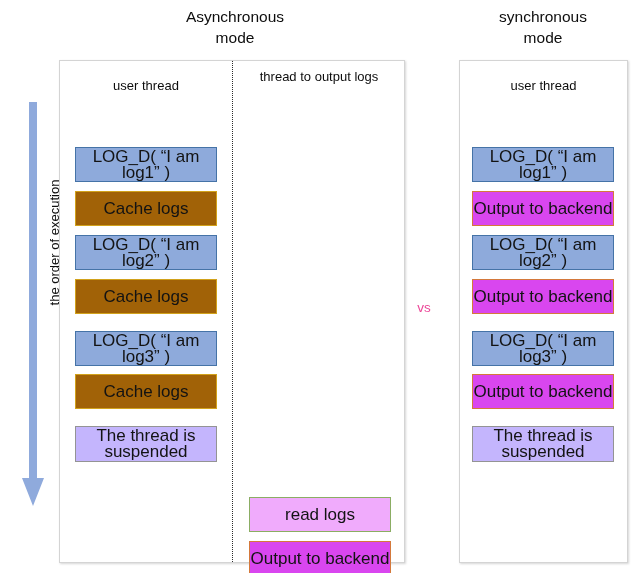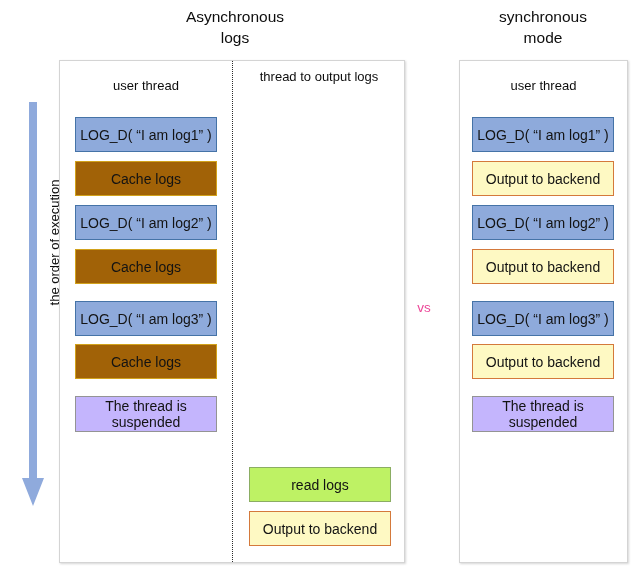--- a/index.html
+++ b/index.html
@@ -62,32 +62,33 @@
   #hdr-user-thread-sync  { left: 461px; top: 77px; width: 165px; }
 
   
   .step-box {
     position: absolute;
     box-sizing: border-box;
     display: flex;
     align-items: center;
     justify-content: center;
     text-align: center;
-    font-size: 14px;
+    font-size: 17px;
     line-height: 16px;
     color: #131313;
     border-width: 1px;
     border-style: solid;
     white-space: pre-line;
+    margin-top: 30px;
   }
   .box-blue   { background: #8EAADB; border-color: #4573A7; }
   .box-yellow { background: #a16207; border-color: #D2A21B; }
   .box-gray   { background: #c4b5fd; border-color: #949494; }
-  .box-orange { background: #fef9c3; border-color: #D4793B; }
-  .box-green  { background: #bef264; border-color: #8BAD63; }
+  .box-orange { background: #d946ef; border-color: #D4793B; }
+  .box-green  { background: #f0abfc; border-color: #8BAD63; }
 
   
   #async-step-0 { left: 75px;  top: 117px; width: 142px; height: 35px; }
   #async-step-1 { left: 75px;  top: 161px; width: 142px; height: 35px; }
   #async-step-2 { left: 75px;  top: 205px; width: 142px; height: 35px; }
   #async-step-3 { left: 75px;  top: 249px; width: 142px; height: 35px; }
   #async-step-4 { left: 75px;  top: 301px; width: 142px; height: 35px; }
   #async-step-5 { left: 75px;  top: 344px; width: 142px; height: 35px; }
   #async-step-6 { left: 75px;  top: 396px; width: 142px; height: 36px; }
 
@@ -133,21 +134,21 @@
     color: #0d0d0d;
     transform: rotate(-90deg);
     transform-origin: center center;
     white-space: nowrap;
   }
 </style>
 </head>
 <body>
 
 <div class="diagram-title" id="title-async">Asynchronous
-logs</div>
+mode</div>
 
 <div class="diagram-title" id="title-sync">synchronous
 mode</div>
 
 <div class="panel" id="panel-async"></div>
 <div id="thread-divider"></div>
 
 <div class="col-header" id="hdr-user-thread-async">user thread</div>
 
 <div class="col-header" id="hdr-output-thread">thread to output logs</div>

